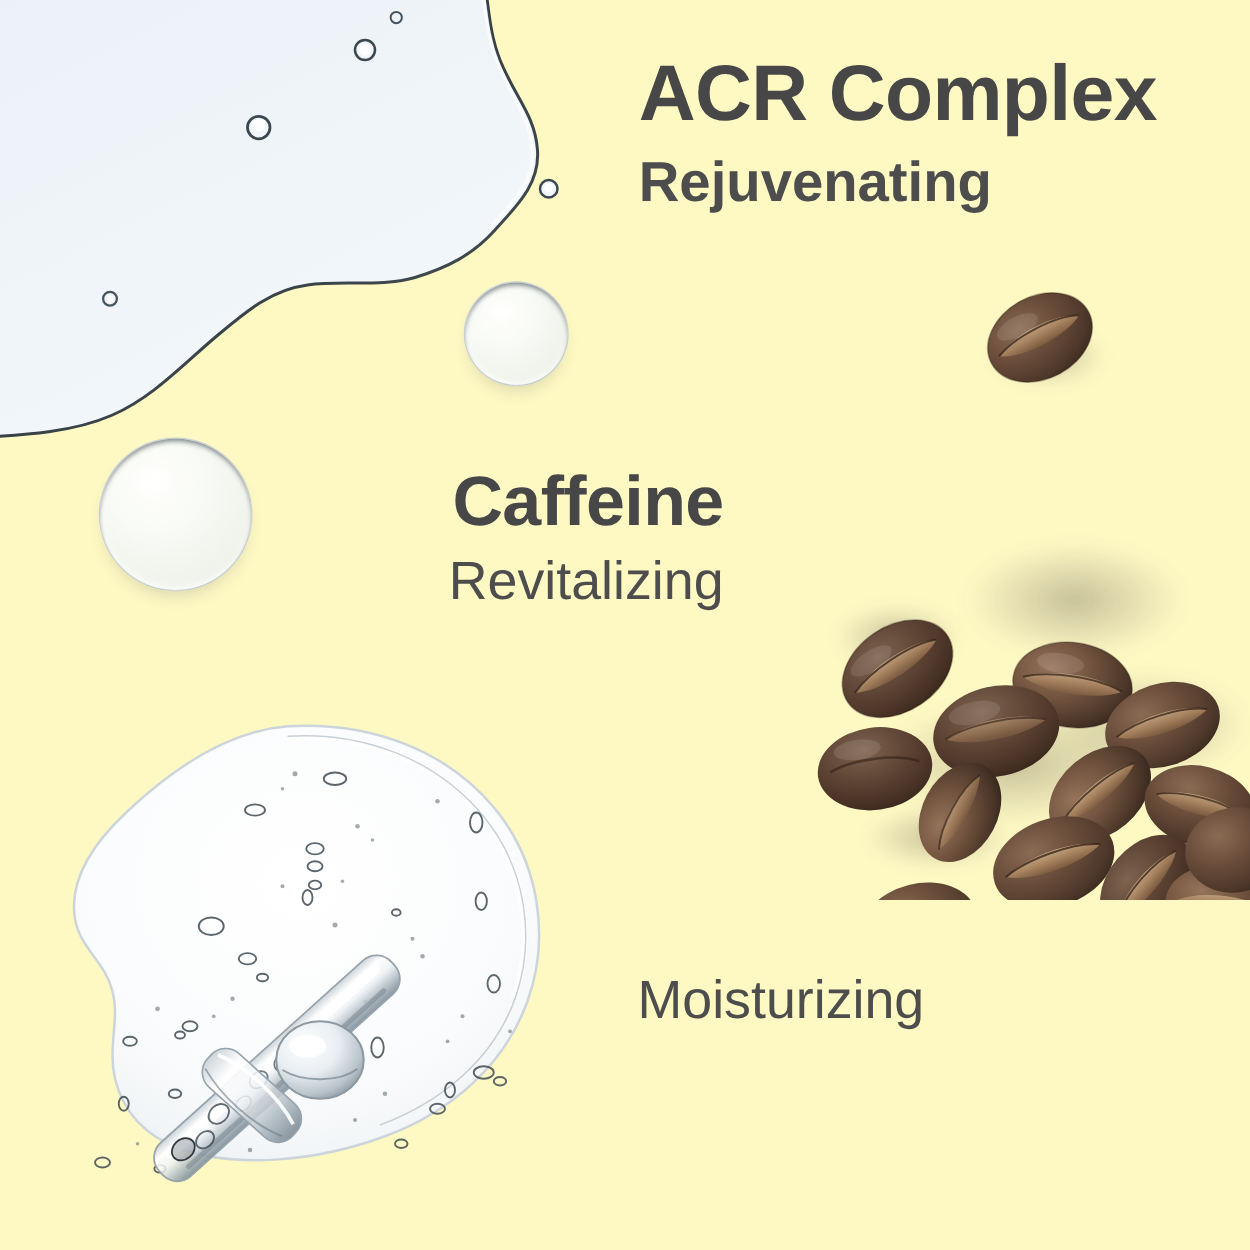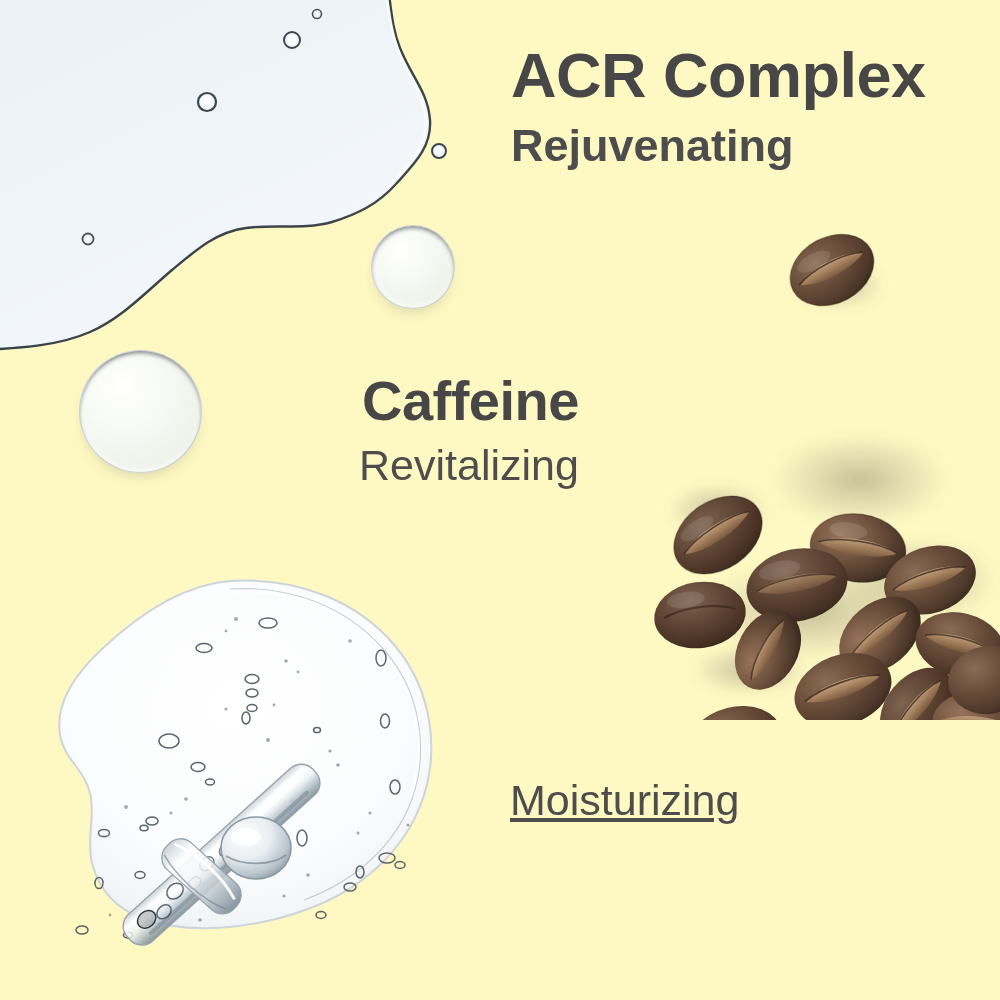--- a/index.html
+++ b/index.html
@@ -39,21 +39,21 @@
   #block-acr      { left: 511px; top: 44px; }
   #block-acr .label-title { font-size: 63px; }
   #block-acr .label-sub   { font-size: 45px; margin-top: 16px; font-weight: bold; }
 
   #block-caffeine { left: 359px; top: 373px; }
   #block-caffeine .label-title { font-size: 56px; text-align: right; }
   #block-caffeine .label-sub   { font-size: 43px; margin-top: 15px; }
 
   #block-panthenol { left: 510px; top: 764px; }
   #block-panthenol .label-title { font-size: 56px; }
-  #block-panthenol .label-sub   { font-size: 43px; margin-top: 15px; text-decoration: underline; }
+  #block-panthenol .label-sub   { font-size: 43px; margin-top: 15px; }
 
   
   #serum-puddle {
     position: absolute;
     left: -40px;
     top: -30px;
     width: 520px;
     height: 420px;
     pointer-events: none;
   }

